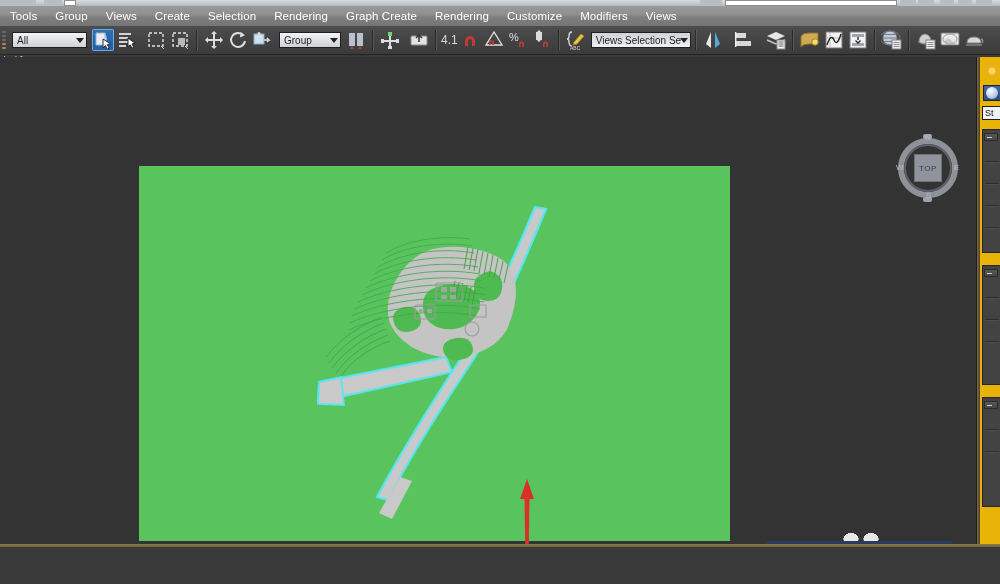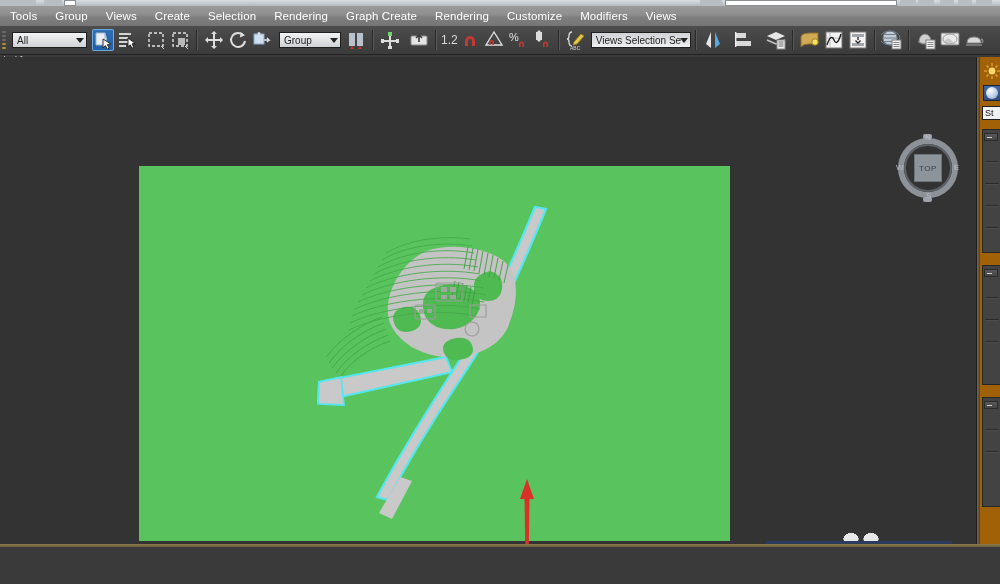--- a/index.html
+++ b/index.html
@@ -86,21 +86,21 @@
 
   
   .annot-arrow{position:absolute;left:517px;top:420px;width:20px;height:92px;}
 
   
   .watermark{position:absolute;left:766px;top:484px;width:186px;height:64px;
     background:#2b3b5e;display:flex;align-items:center;padding-left:12px;box-sizing:border-box;}
 
   
   .cmdpanel{position:absolute;left:976px;top:57px;width:24px;height:487px;
-    background:#a16207;border-left:1px solid #1e1e1e;overflow:hidden;}
+    background:#eab308;border-left:1px solid #1e1e1e;overflow:hidden;}
   .cp-divider{position:absolute;left:0;top:0;width:3px;height:487px;
     background:linear-gradient(to right,#7d6a3c,#4a4234);}
   .cp-icon{position:absolute;left:7px;top:6px;width:16px;height:16px;}
   .cp-btn{position:absolute;left:6px;top:28px;width:18px;height:16px;
     background:linear-gradient(to bottom,#4068a8,#2d4c80);border:1px solid #16233a;box-sizing:border-box;}
   .cp-sphere{position:absolute;left:9px;top:30px;width:12px;height:12px;border-radius:50%;
     background:radial-gradient(circle at 35% 30%,#ffffff,#b9cbe2 60%,#7f97b8);}
   .cp-field{position:absolute;left:5px;top:49px;width:20px;height:14px;
     background:#f0f1f2;border:1px solid #1d1d1d;box-sizing:border-box;
     font-size:9px;color:#111;padding-left:2px;line-height:12px;overflow:hidden;}
@@ -262,21 +262,21 @@
 
     <div class="tbbtn" style="margin-left:6px;">
       <svg width="22" height="22" viewBox="0 0 22 22">
         <rect x="3" y="7" width="16" height="9" rx="1" fill="#e4e4e4" stroke="#8b8b8b"></rect>
         <path d="M11 13 l0 -7 l-3 3 M11 6 l3 3" stroke="#3a3a3a" stroke-width="1.6" fill="none"></path>
       </svg>
     </div>
 
     <div class="sep"></div>
 
-    <div class="tbtext">1.2</div>
+    <div class="tbtext">4.1</div>
 
     <div class="tbbtn">
       <svg width="22" height="22" viewBox="0 0 22 22">
         <path d="M6 17 v-5 a5 5 0 0 1 10 0 v5 h-3 v-5 a2 2 0 0 0 -4 0 v5 z" fill="#c43a33"></path>
       </svg>
     </div>
 
     <div class="tbbtn">
       <svg width="22" height="22" viewBox="0 0 22 22">
         <path d="M11 3 l8 13 h-16 z" fill="none" stroke="#dedede" stroke-width="1.4"></path>

